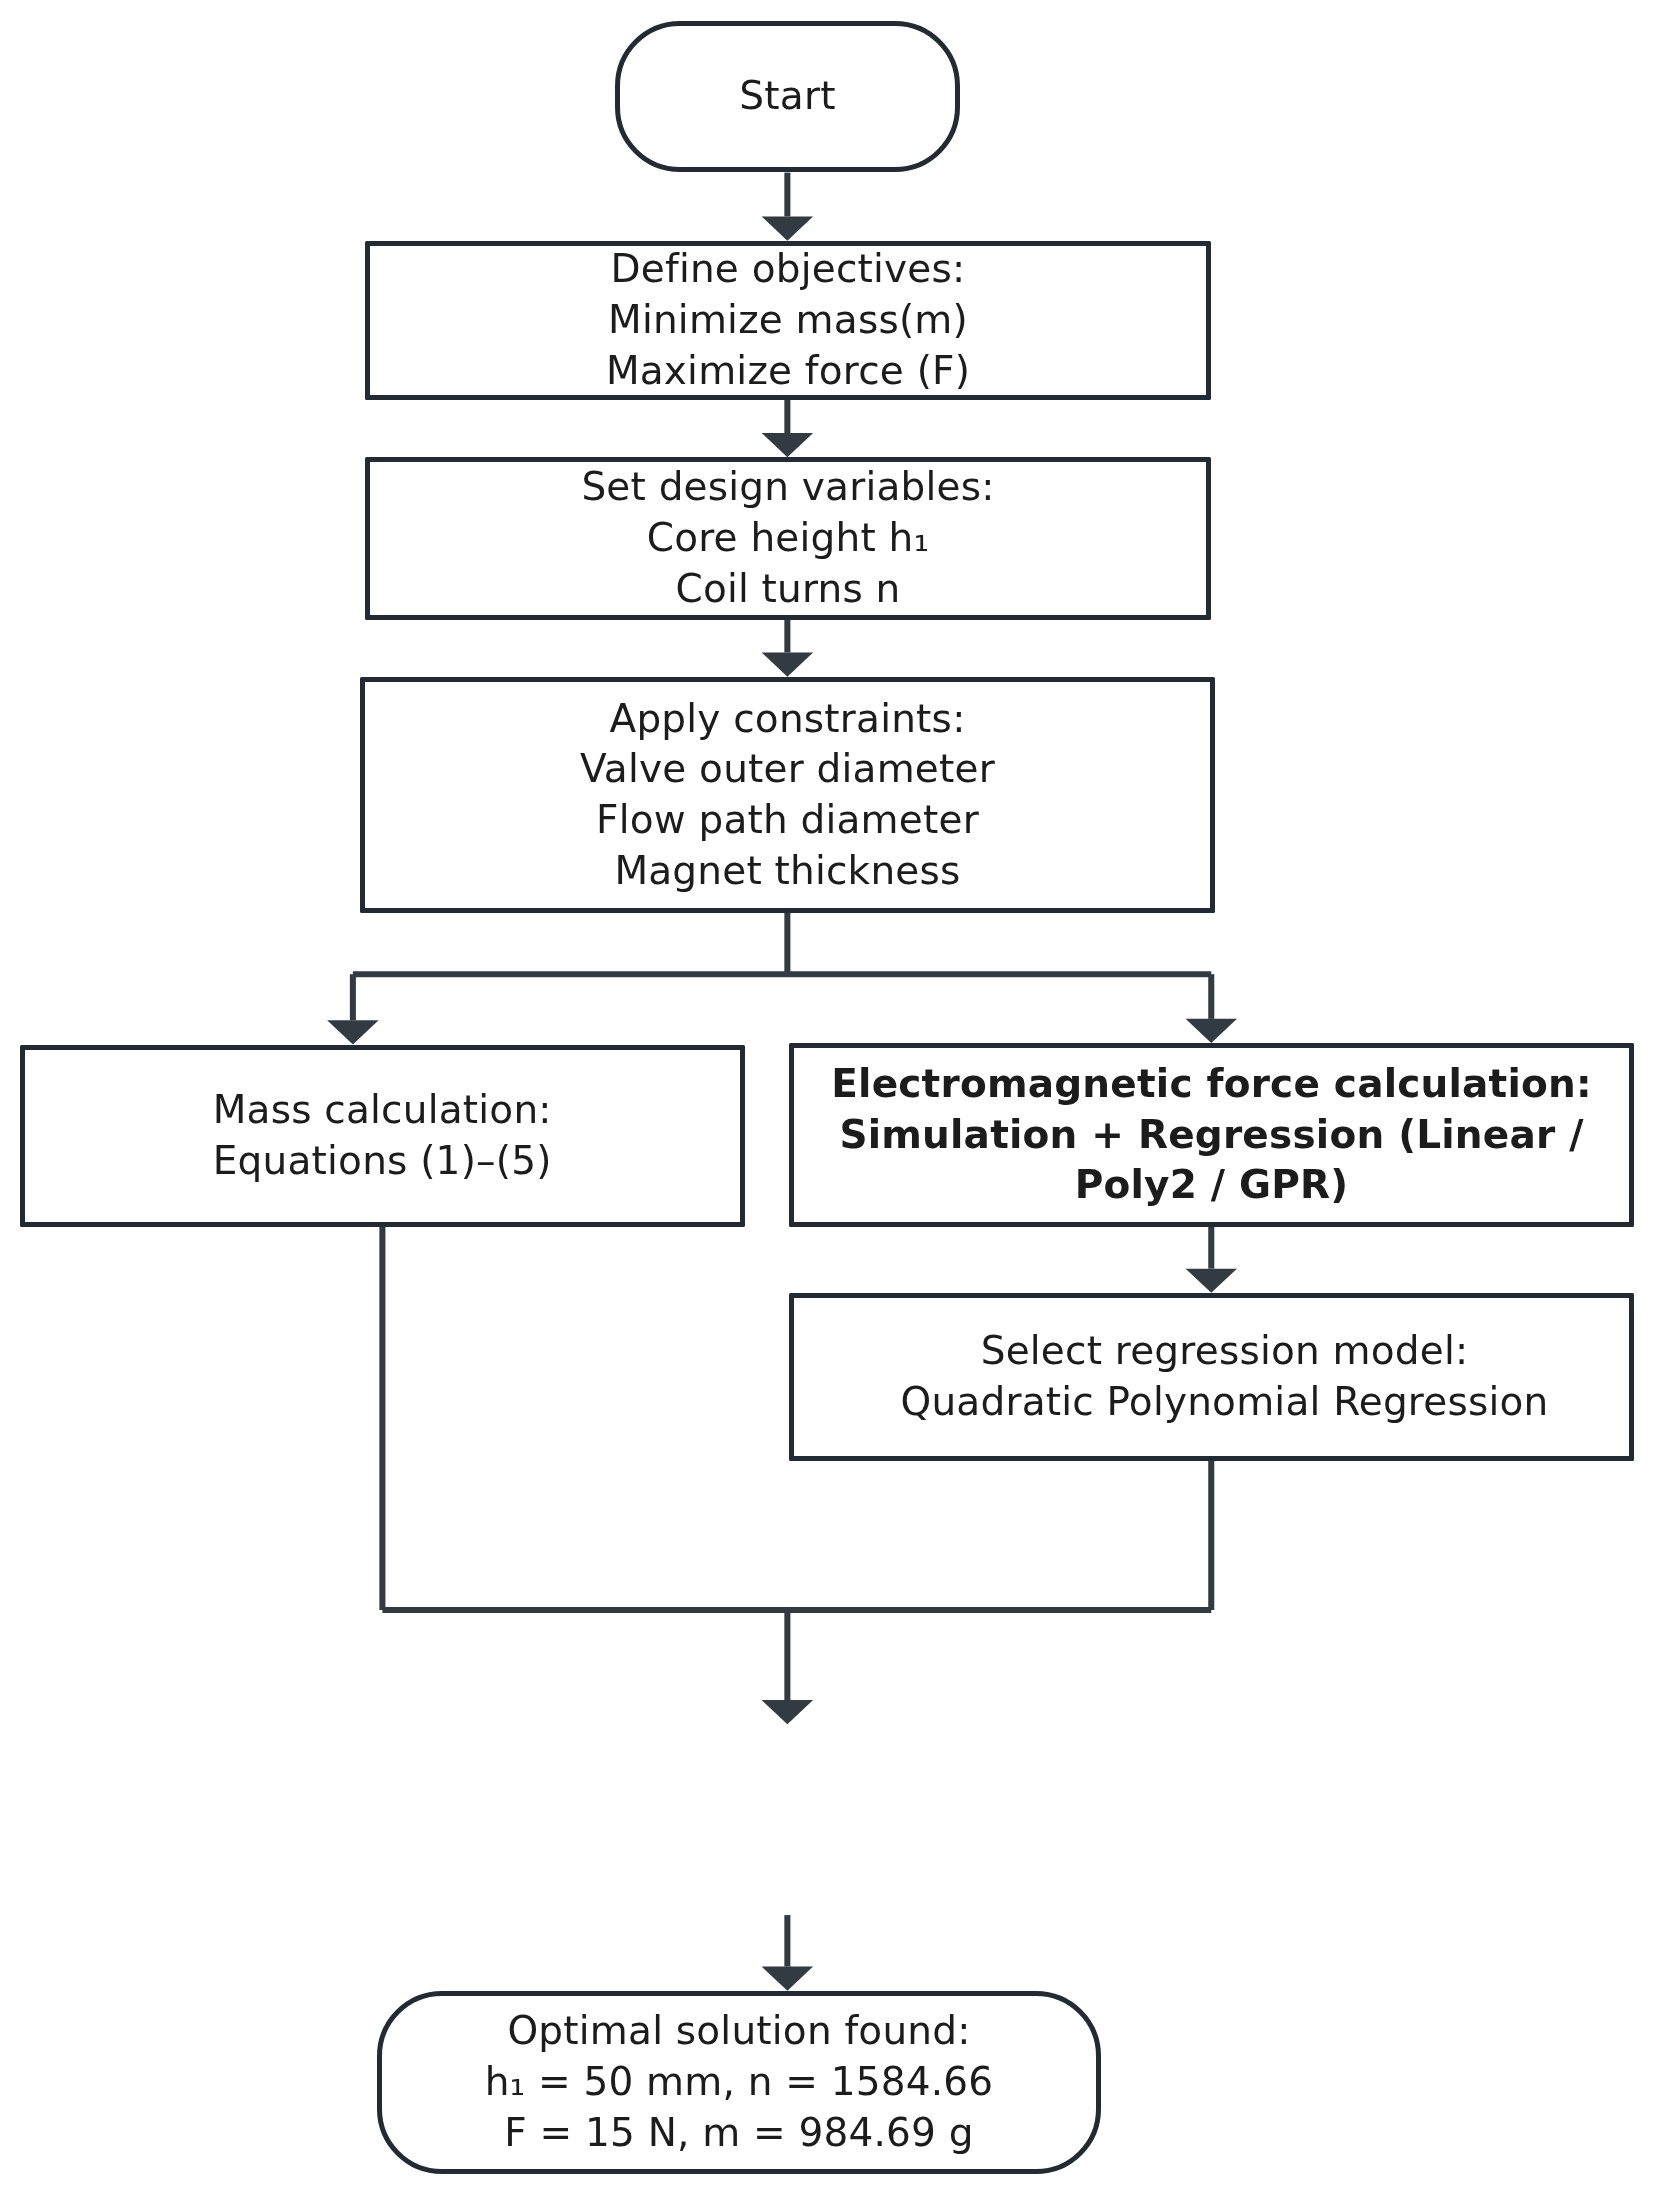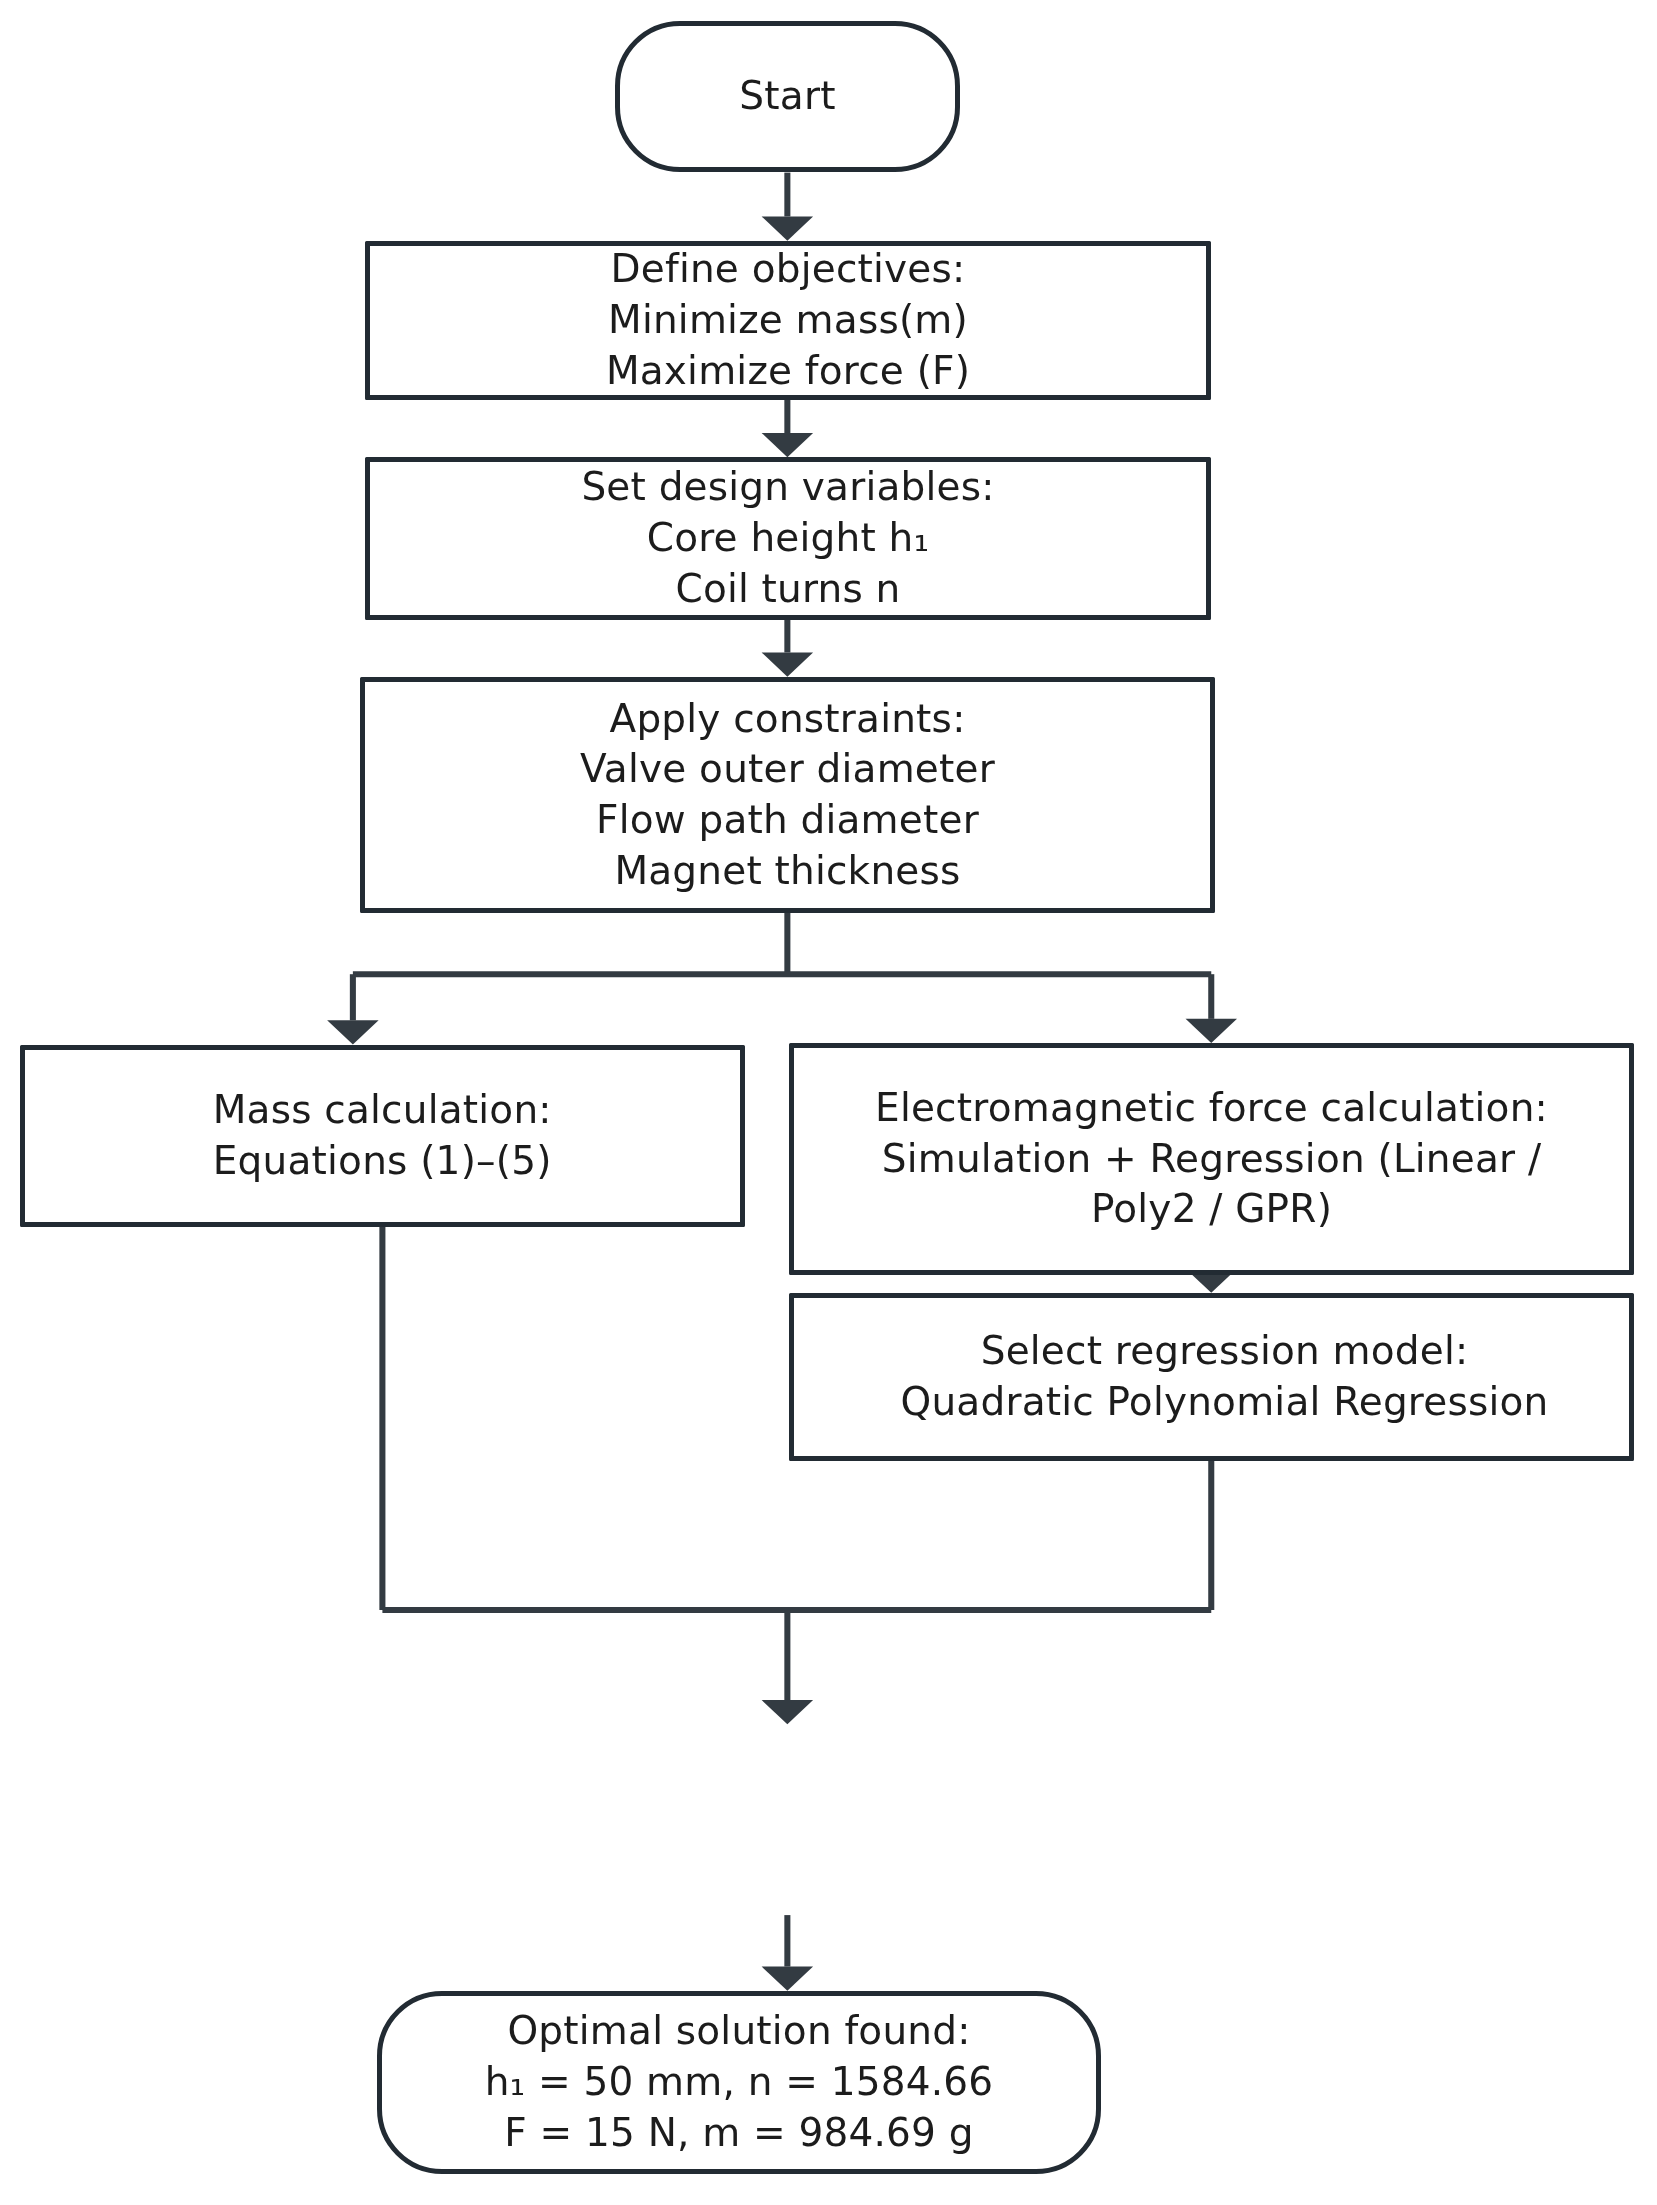--- a/index.html
+++ b/index.html
@@ -53,21 +53,21 @@
   .node.process {
     border-radius: 1.5px;
   }
 
   
   #node-start        { left: 615px;  top: 21px;   width: 345px;  height: 151px; }
   #node-objectives   { left: 365px;  top: 241px;  width: 846px; height: 159px; }
   #node-variables    { left: 365px;  top: 457px;  width: 846px; height: 163px; }
   #node-constraints  { left: 360px;  top: 677px;  width: 855px; height: 236px; }
   #node-mass         { left: 19.7px;   top: 1045px; width: 725px;  height: 182px; text-align: center; }
-  #node-emforce      { left: 789px; top: 1043px; width: 845px; height: 232px; }
+  #node-emforce      { left: 789px; top: 1043px; width: 845px; height: 184px; font-weight: bold; }
   #node-regmodel     { left: 789px; top: 1293px; width: 845px; height: 168px; }
   #node-hybrid       { left: 365px;  top: 1725px; width: 846px; height: 191px; }
   #node-optimal      { left: 377px;  top: 1991px; width: 724px; height: 183px; }
 
   
   #node-emforce .label { font-size: 39px; }
   #node-regmodel .label { font-size: 39px; margin-left: 26px; }
 </style>
 </head>
 <body>

